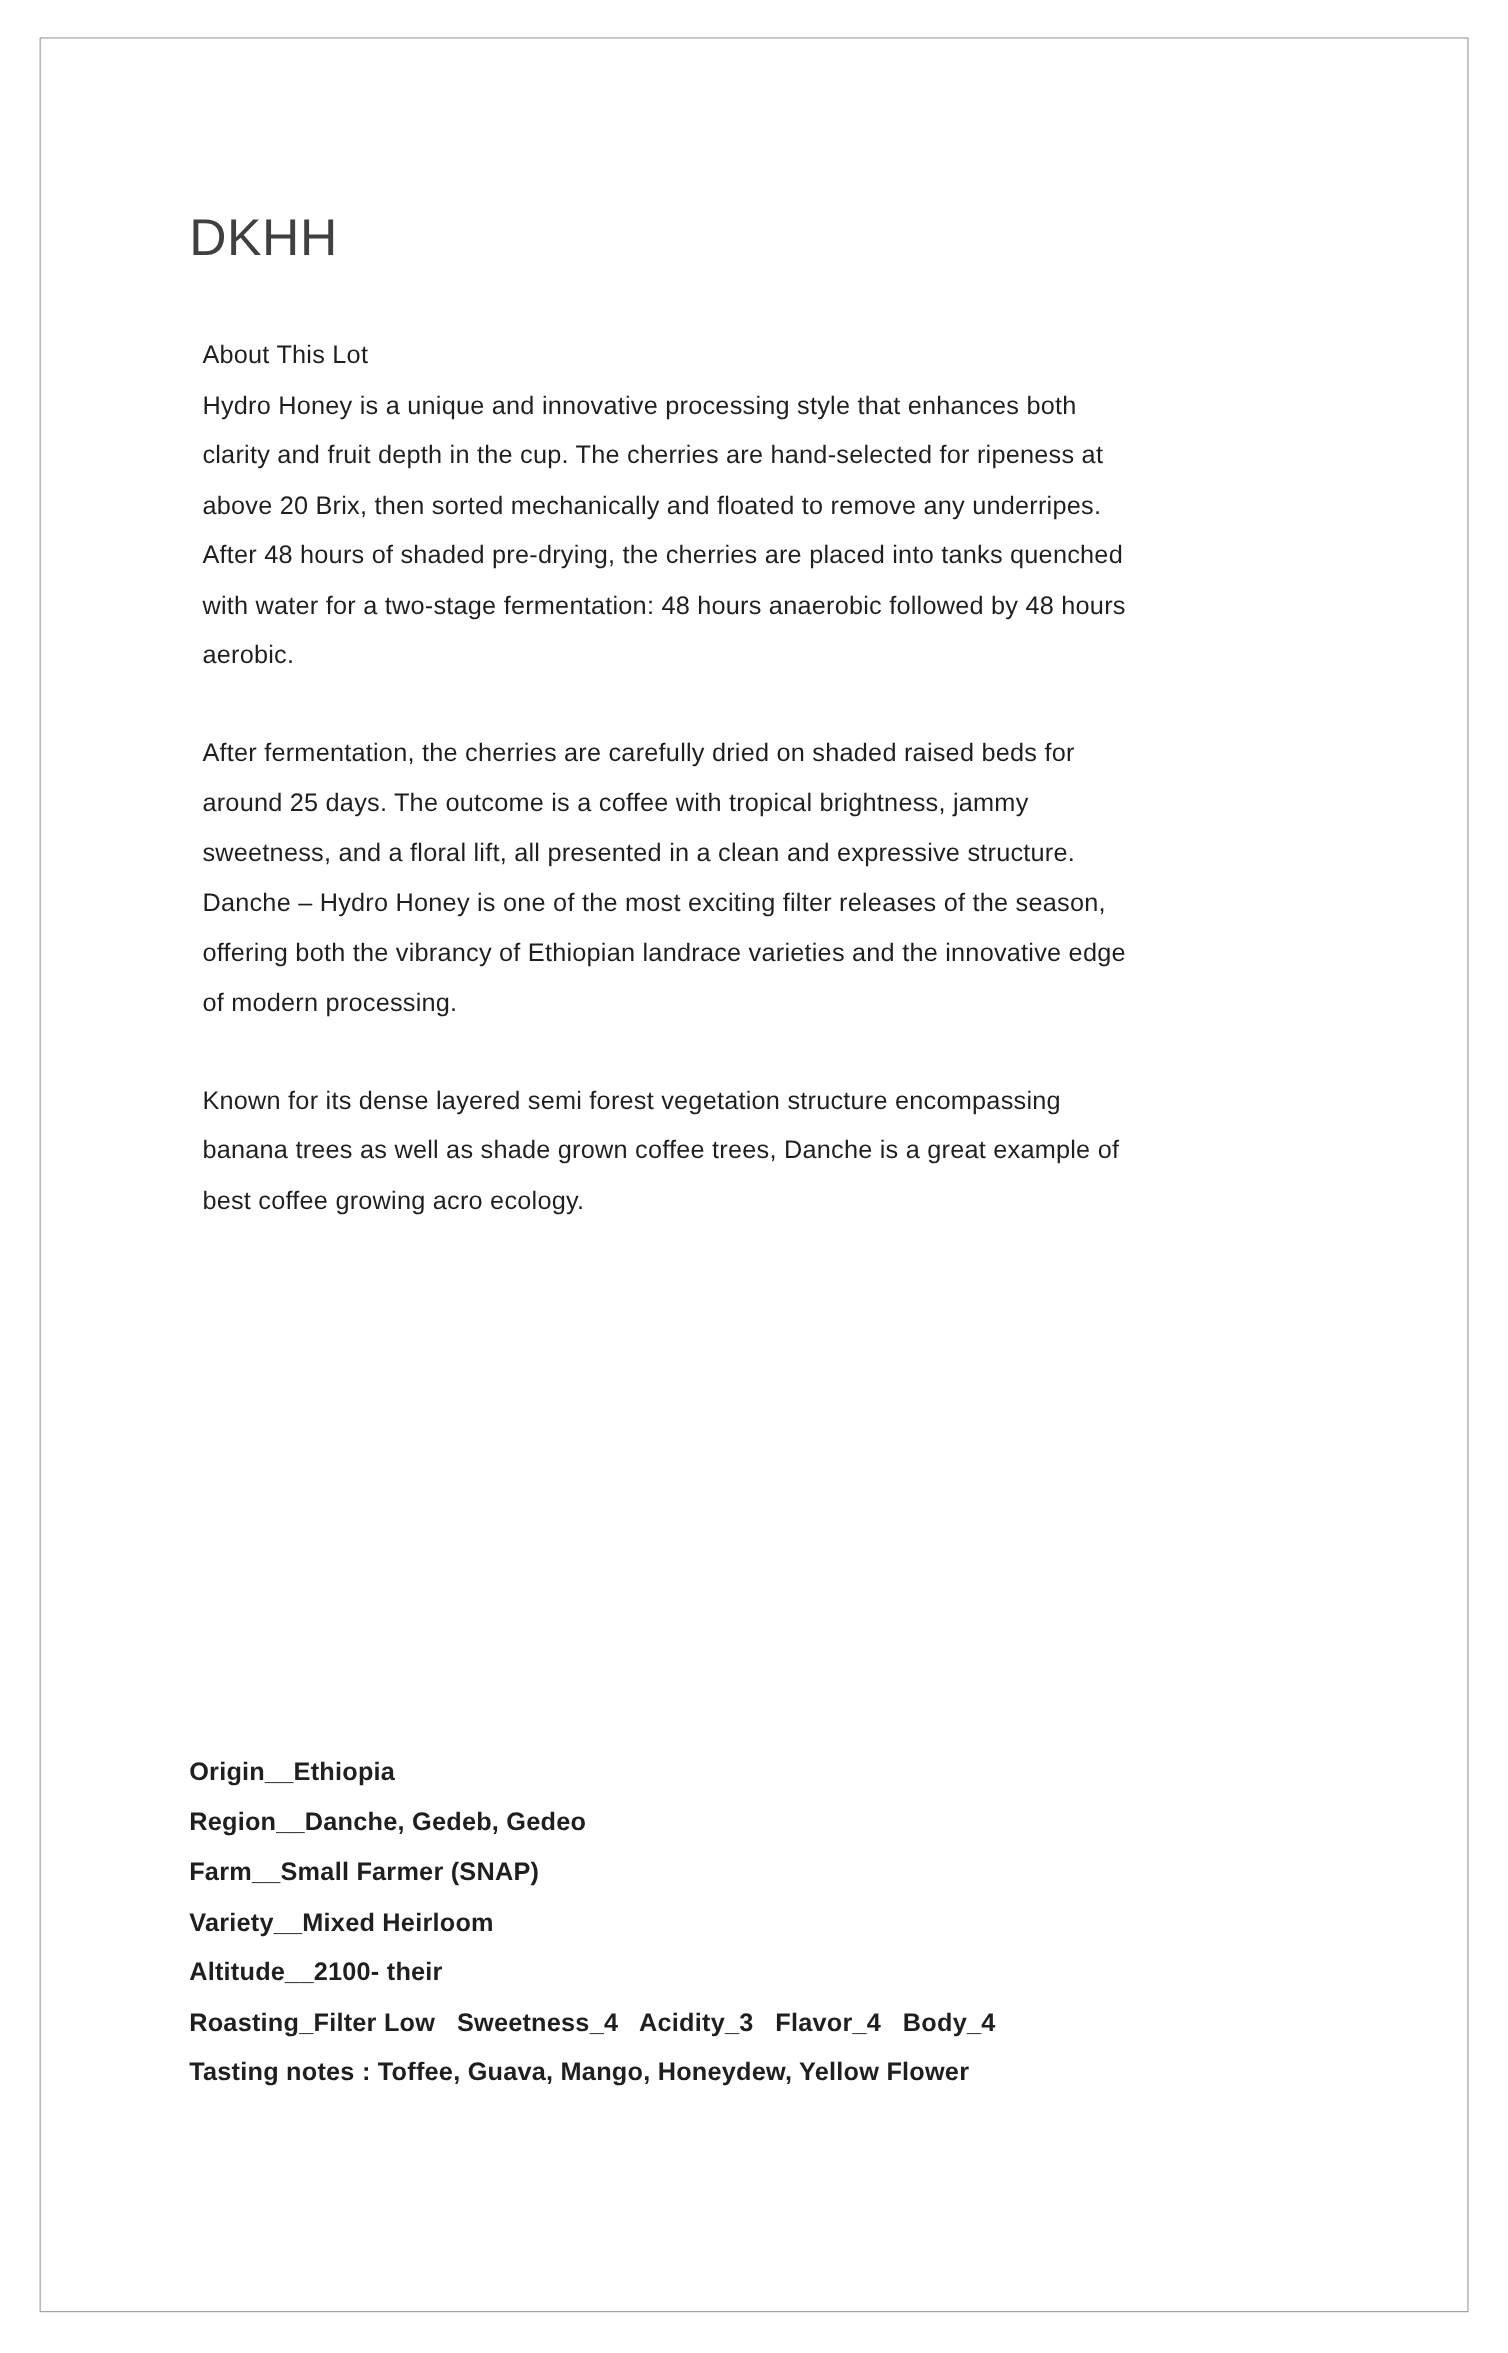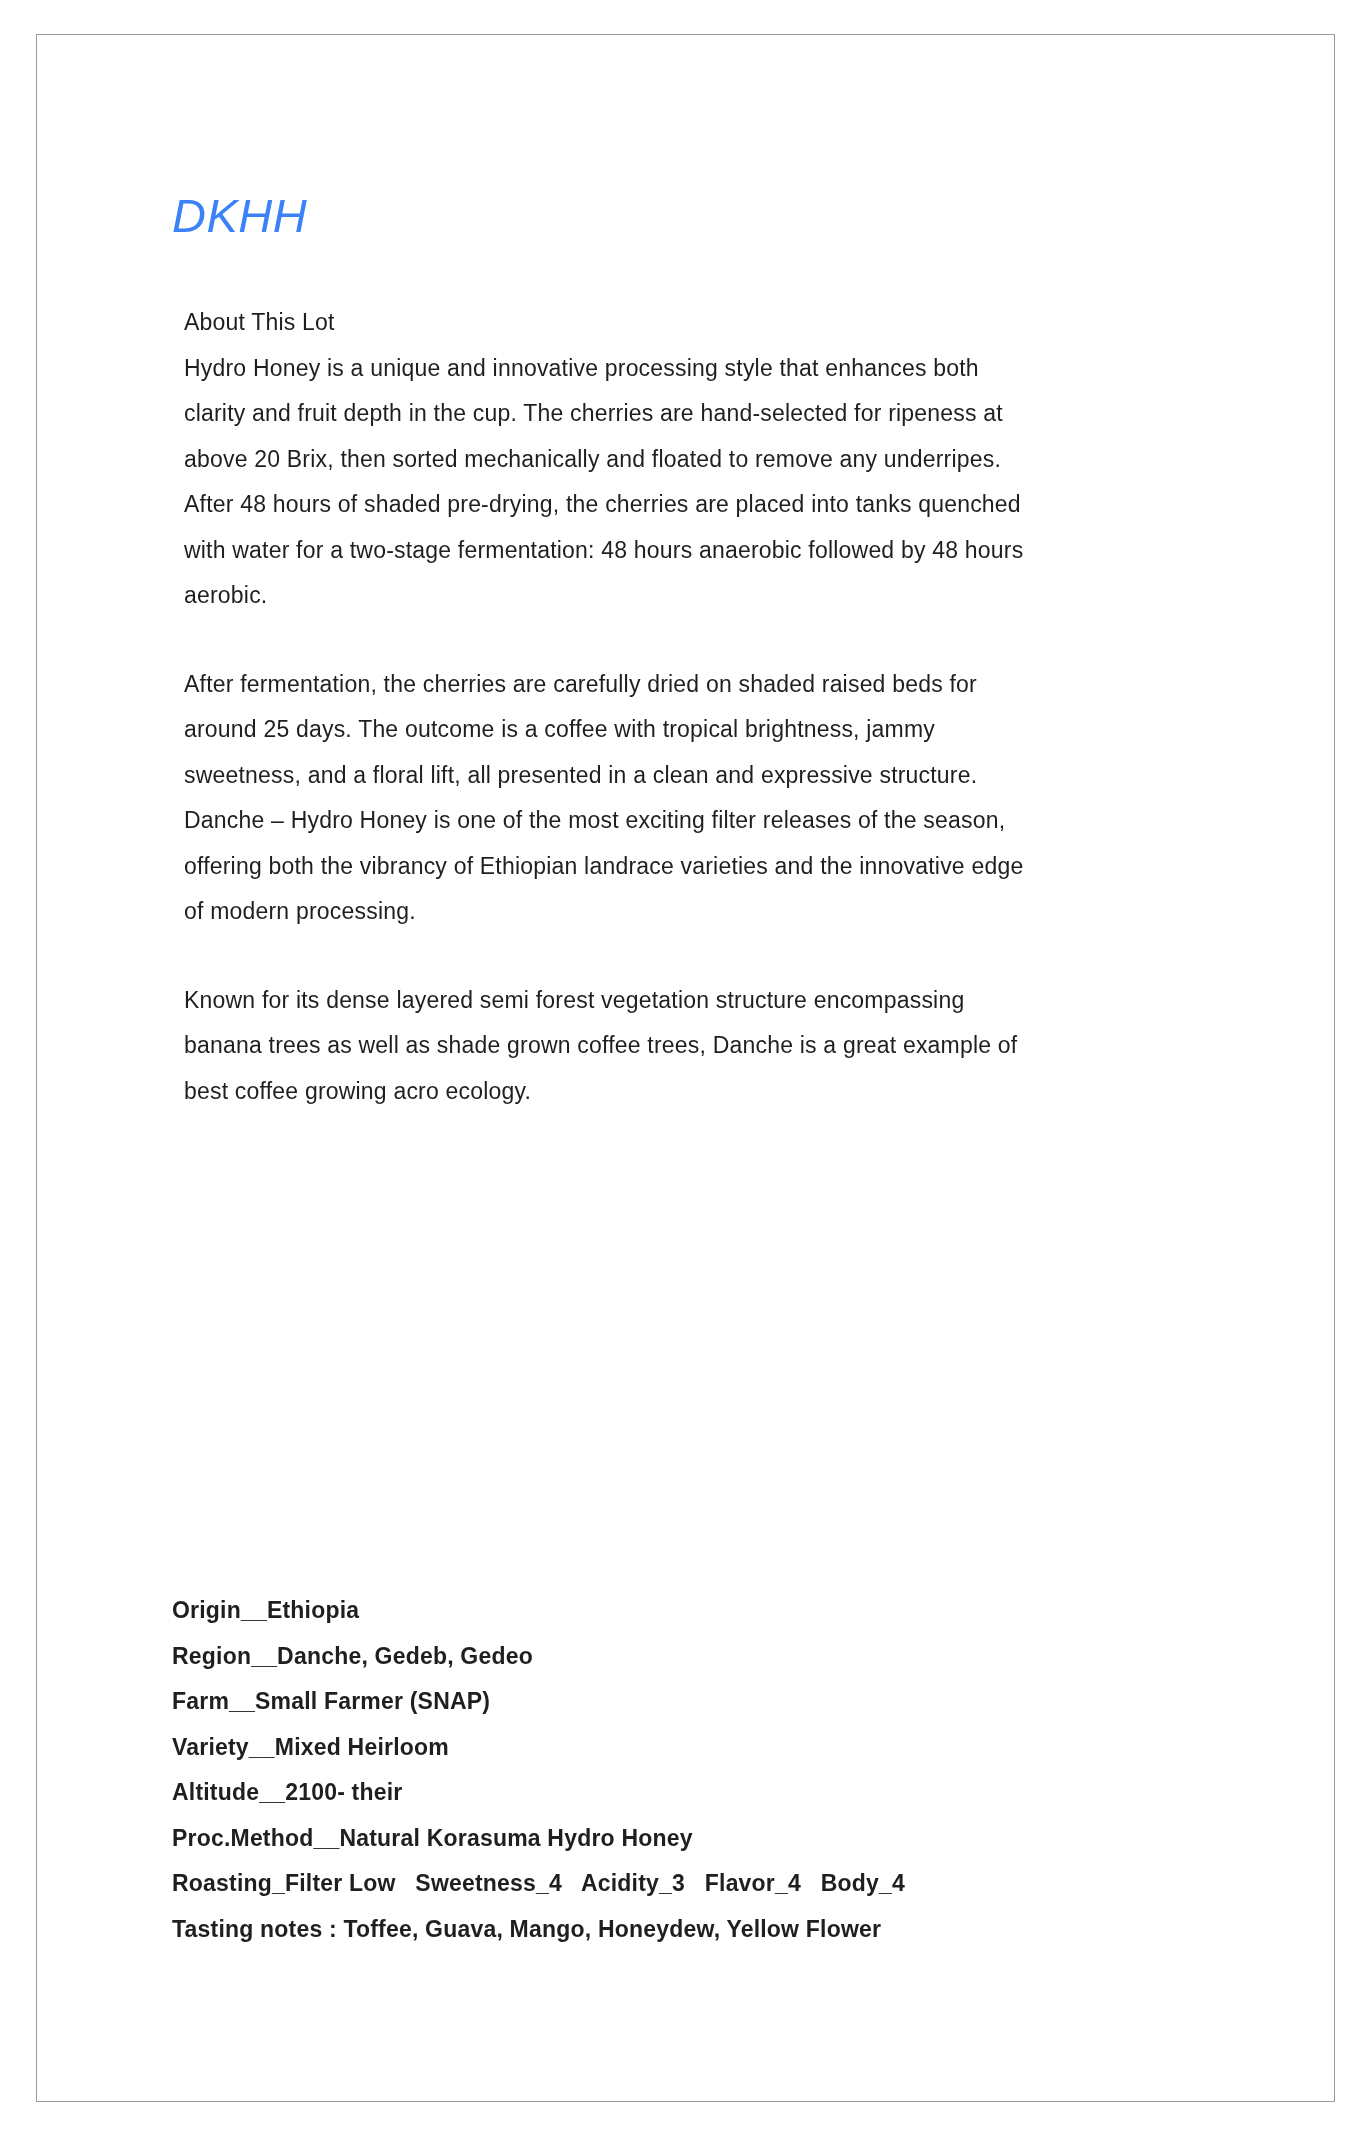--- a/index.html
+++ b/index.html
@@ -26,22 +26,21 @@
   .title-block {
     position: absolute;
     left: 172px;
     top: 190px;
   }
   .page-title {
     font-size: 47px;
     font-weight: 400;
     letter-spacing: 0.5px;
     line-height: 1.1;
-    color: #3b82f6;
-    font-style: italic;
+    color: #404040;
   }
   .about-block {
     position: absolute;
     left: 184px;
     top: 300px;
     width: 1050px;
   }
   .section-title {
     font-size: 23px;
     line-height: 45.5px;
@@ -98,16 +97,15 @@
 banana trees as well as shade grown coffee trees, Danche is a great example of
 best coffee growing acro ecology.</p>
 </div>
 
 <div class="details-block">
   <div class="detail-line">Origin__Ethiopia</div>
   <div class="detail-line">Region__Danche, Gedeb, Gedeo</div>
   <div class="detail-line">Farm__Small Farmer (SNAP)</div>
   <div class="detail-line">Variety__Mixed Heirloom</div>
   <div class="detail-line">Altitude__2100- their</div>
-  <div class="detail-line">Proc.Method__Natural Korasuma Hydro Honey</div>
   <div class="detail-line">Roasting_Filter Low   Sweetness_4   Acidity_3   Flavor_4   Body_4</div>
   <div class="detail-line">Tasting notes : Toffee, Guava, Mango, Honeydew, Yellow Flower</div>
 </div>
 
 </body></html>

